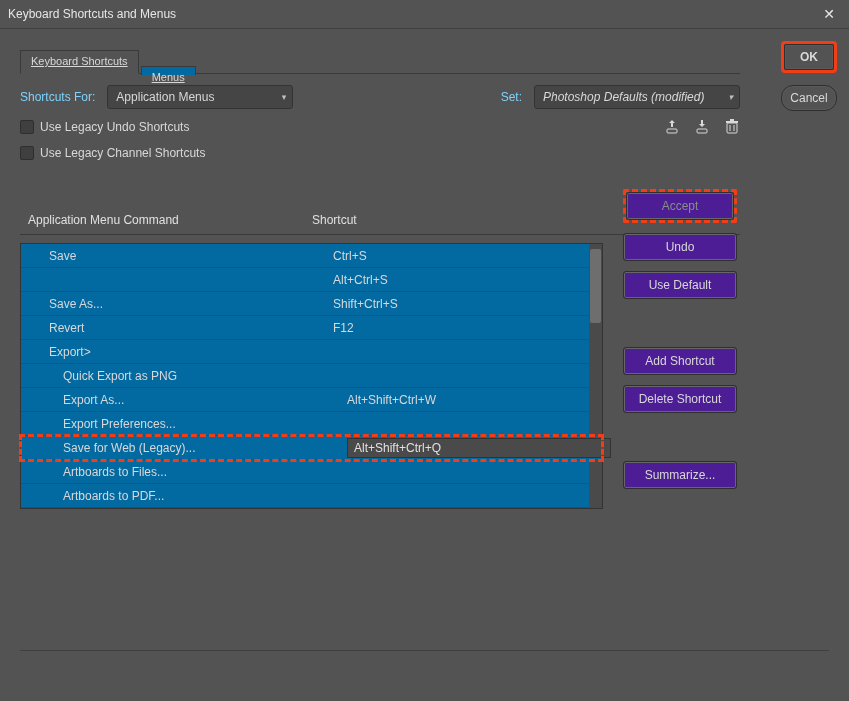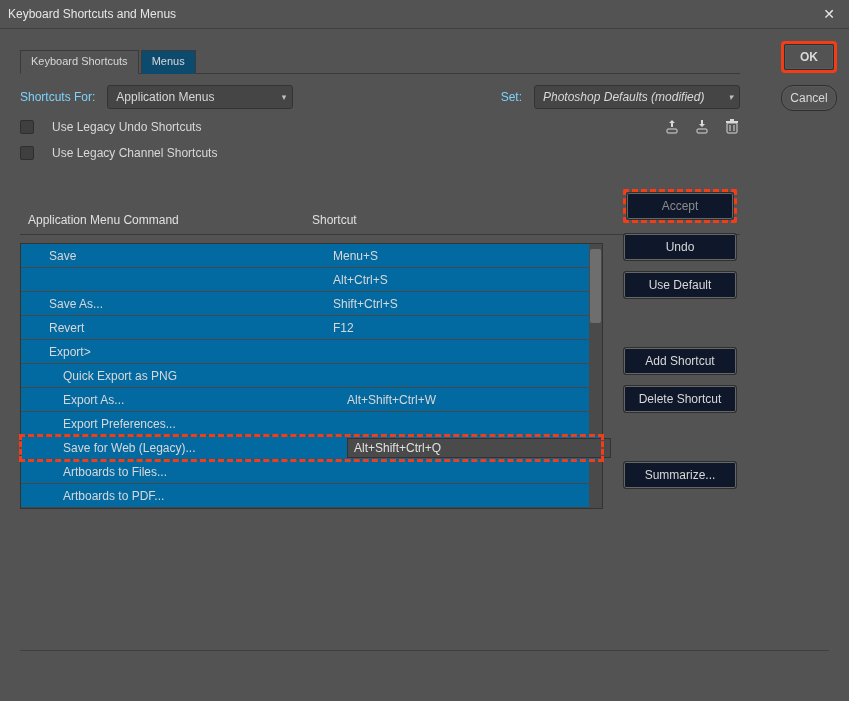--- a/index.html
+++ b/index.html
@@ -70,38 +70,40 @@
     position: absolute;
     left: 20px;
     top: 20px;
     width: 720px;
   }
   .tabs {
     display: flex;
     gap: 0;
     height: 24px;
     border-bottom: 1px solid #3a3a3a;
+    text-decoration: underline;
   }
   .tab {
     padding: 4px 10px 4px 10px;
     font-size: 11px;
     color: #d8d8d8;
     background: #535353;
     border: 1px solid #3a3a3a;
     border-bottom: none;
     margin-right: 2px;
     position: relative;
     top: 1px;
   }
   .tab.active {
     background: #535353;
     border-bottom: 1px solid #535353;
   }
   .tab.inactive {
-    background: #0c4a6e;
+    background: #0369a1;
+    margin-top: 16px;
   }
   .row {
     display: flex;
     align-items: center;
     height: 30px;
     gap: 12px;
     margin-top: 8px;
   }
   .label {
     color: #7dd3fc;
@@ -119,21 +121,21 @@
     font-size: 12px;
   }
   .dropdown .chev {
     margin-left: 8px;
     font-size: 9px;
     color: #bfbfbf;
   }
   .checkbox-row {
     display: flex;
     align-items: center;
-    gap: 18px;
+    gap: 6px;
     height: 22px;
     margin-top: 4px;
   }
   .checkbox {
     width: 12px;
     height: 12px;
     border: 1px solid #2e2e2e;
     background: #3f3f3f;
     border-radius: 2px;
   }
@@ -225,21 +227,21 @@
     width: 114px;
     display: flex;
     flex-direction: column;
     gap: 10px;
   }
   .rect-btn {
     height: 26px;
     display: flex;
     align-items: center;
     justify-content: center;
-    background: #0f172a;
+    background: #4c1d95;
     border: 1px solid #2f2f2f;
     color: #d8d8d8;
     font-size: 12px;
     border-radius: 3px;
     box-shadow: 0 0 0 1px #666 inset;
   }
   .rect-btn.disabled {
     color: #8b8b8b;
   }
   .dashed-box {
@@ -330,21 +332,21 @@
     <div class="table-wrap">
       <div class="table-header">
         <div class="col-cmd">Application Menu Command</div>
         <div class="col-shortcut">Shortcut</div>
       </div>
 
       <div class="table-body" id="table-body">
 
         <div class="table-row level1">
             <div class="col-cmd">Save</div>
-            <div class="col-shortcut">Menu+S</div>
+            <div class="col-shortcut">Ctrl+S</div>
           </div>
           <div class="table-row level1">
             <div class="col-cmd"></div>
             <div class="col-shortcut">Alt+Ctrl+S</div>
           </div>
           <div class="table-row level1">
             <div class="col-cmd">Save As...</div>
             <div class="col-shortcut">Shift+Ctrl+S</div>
           </div>
           <div class="table-row level1">

